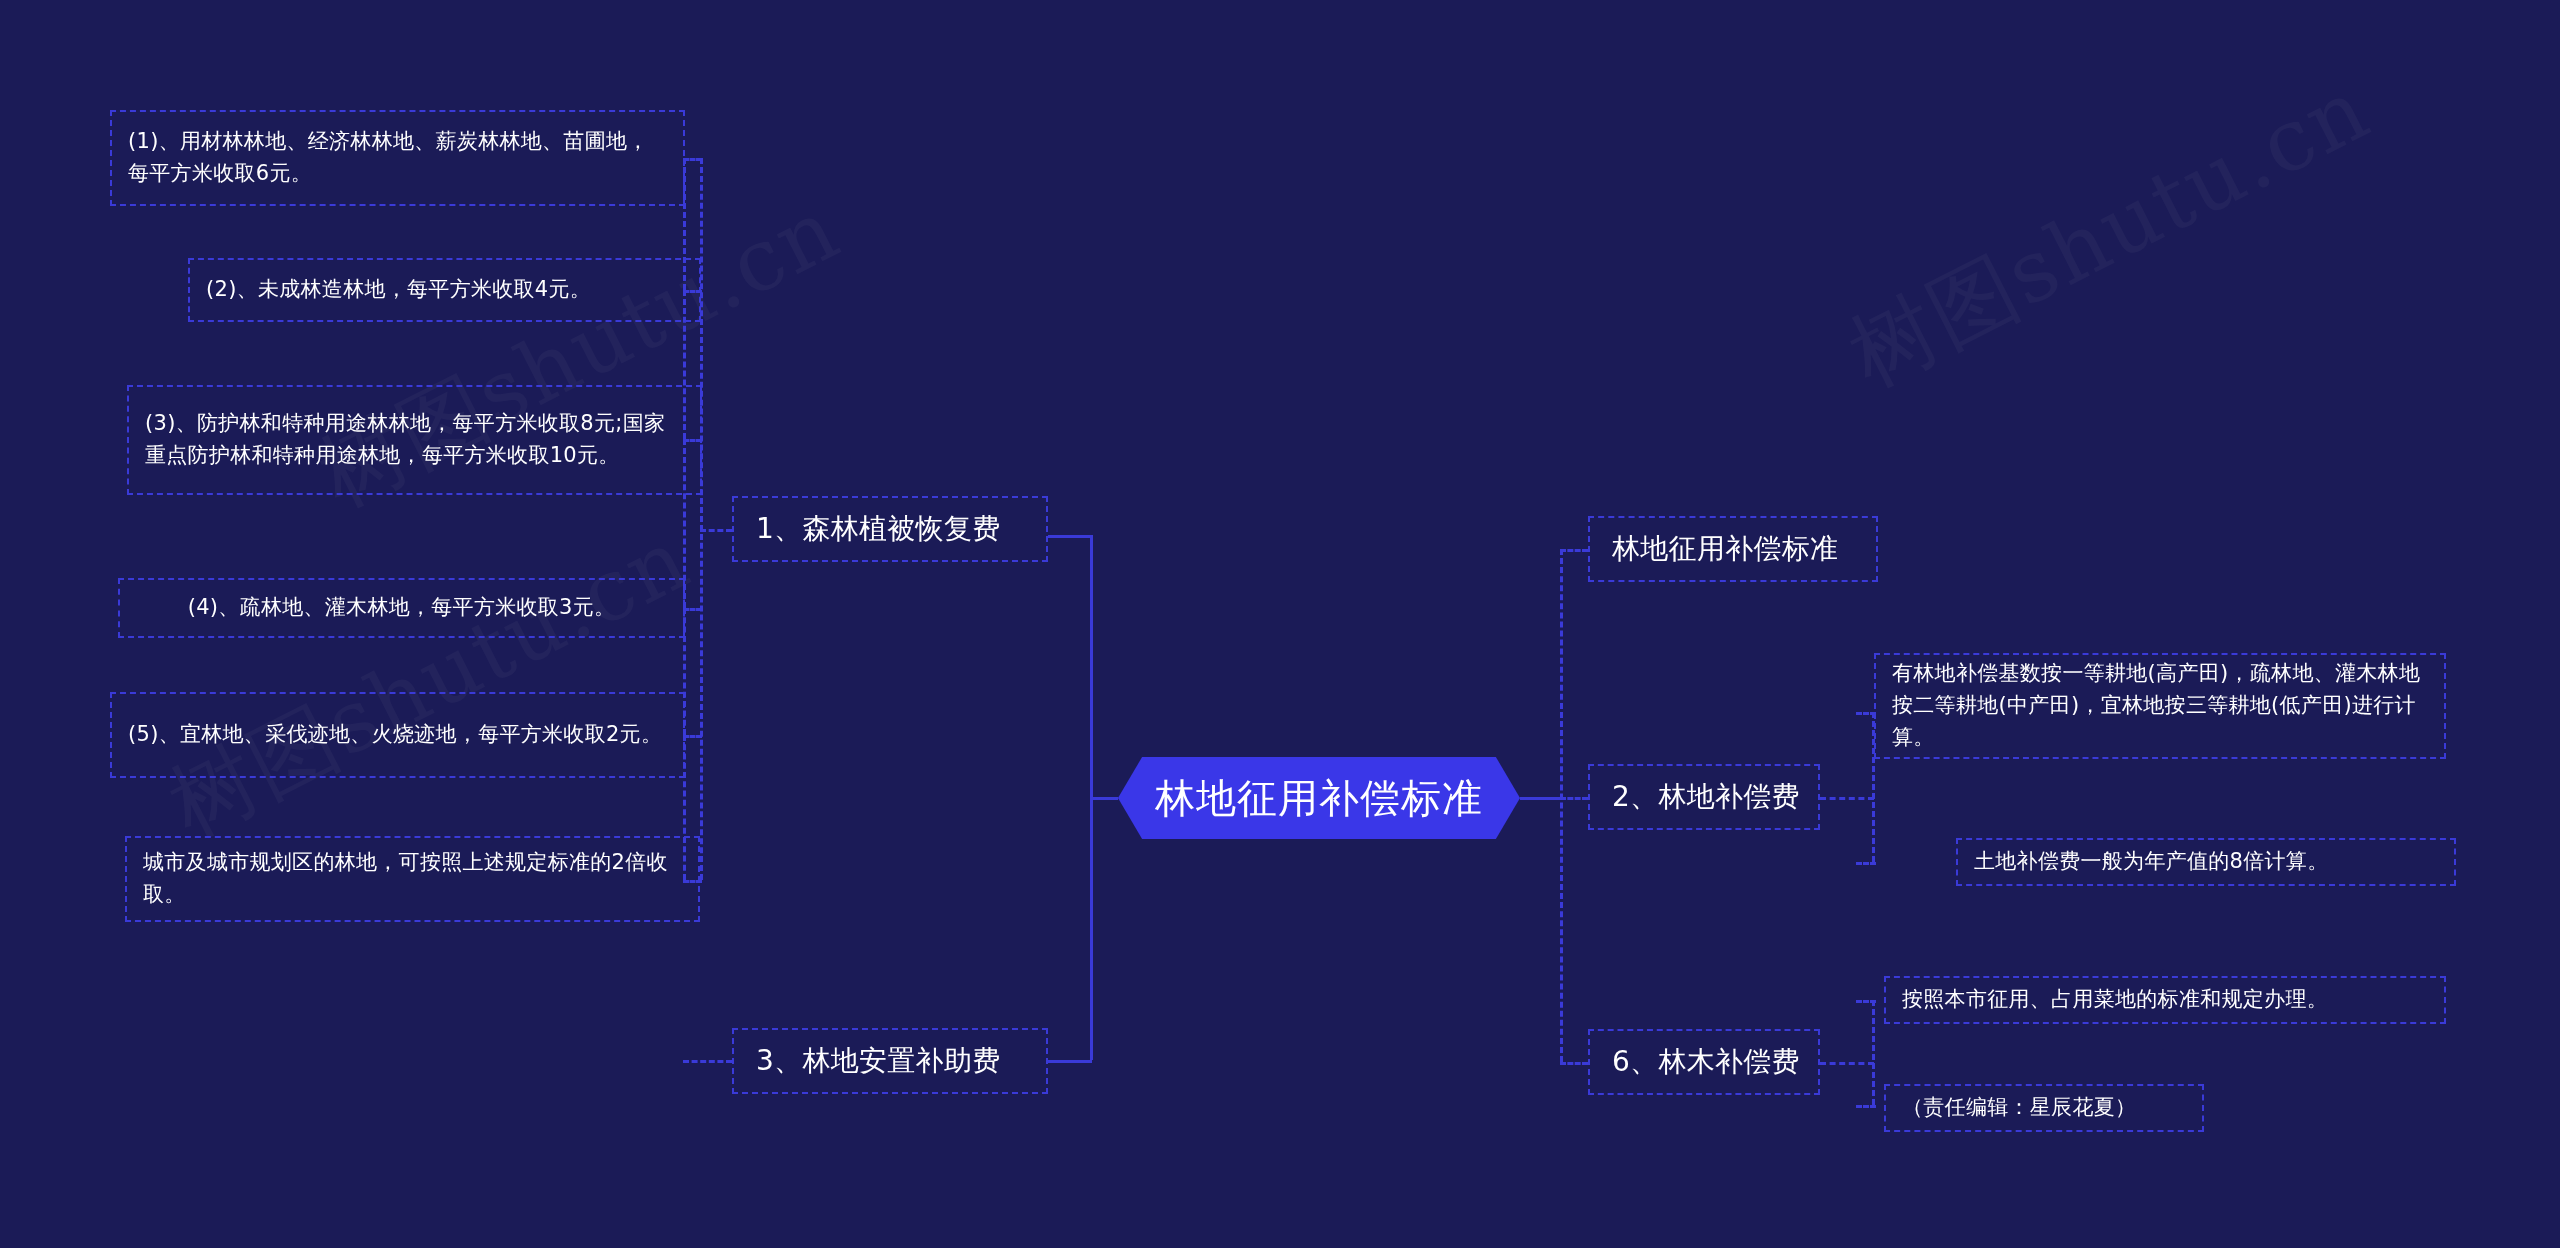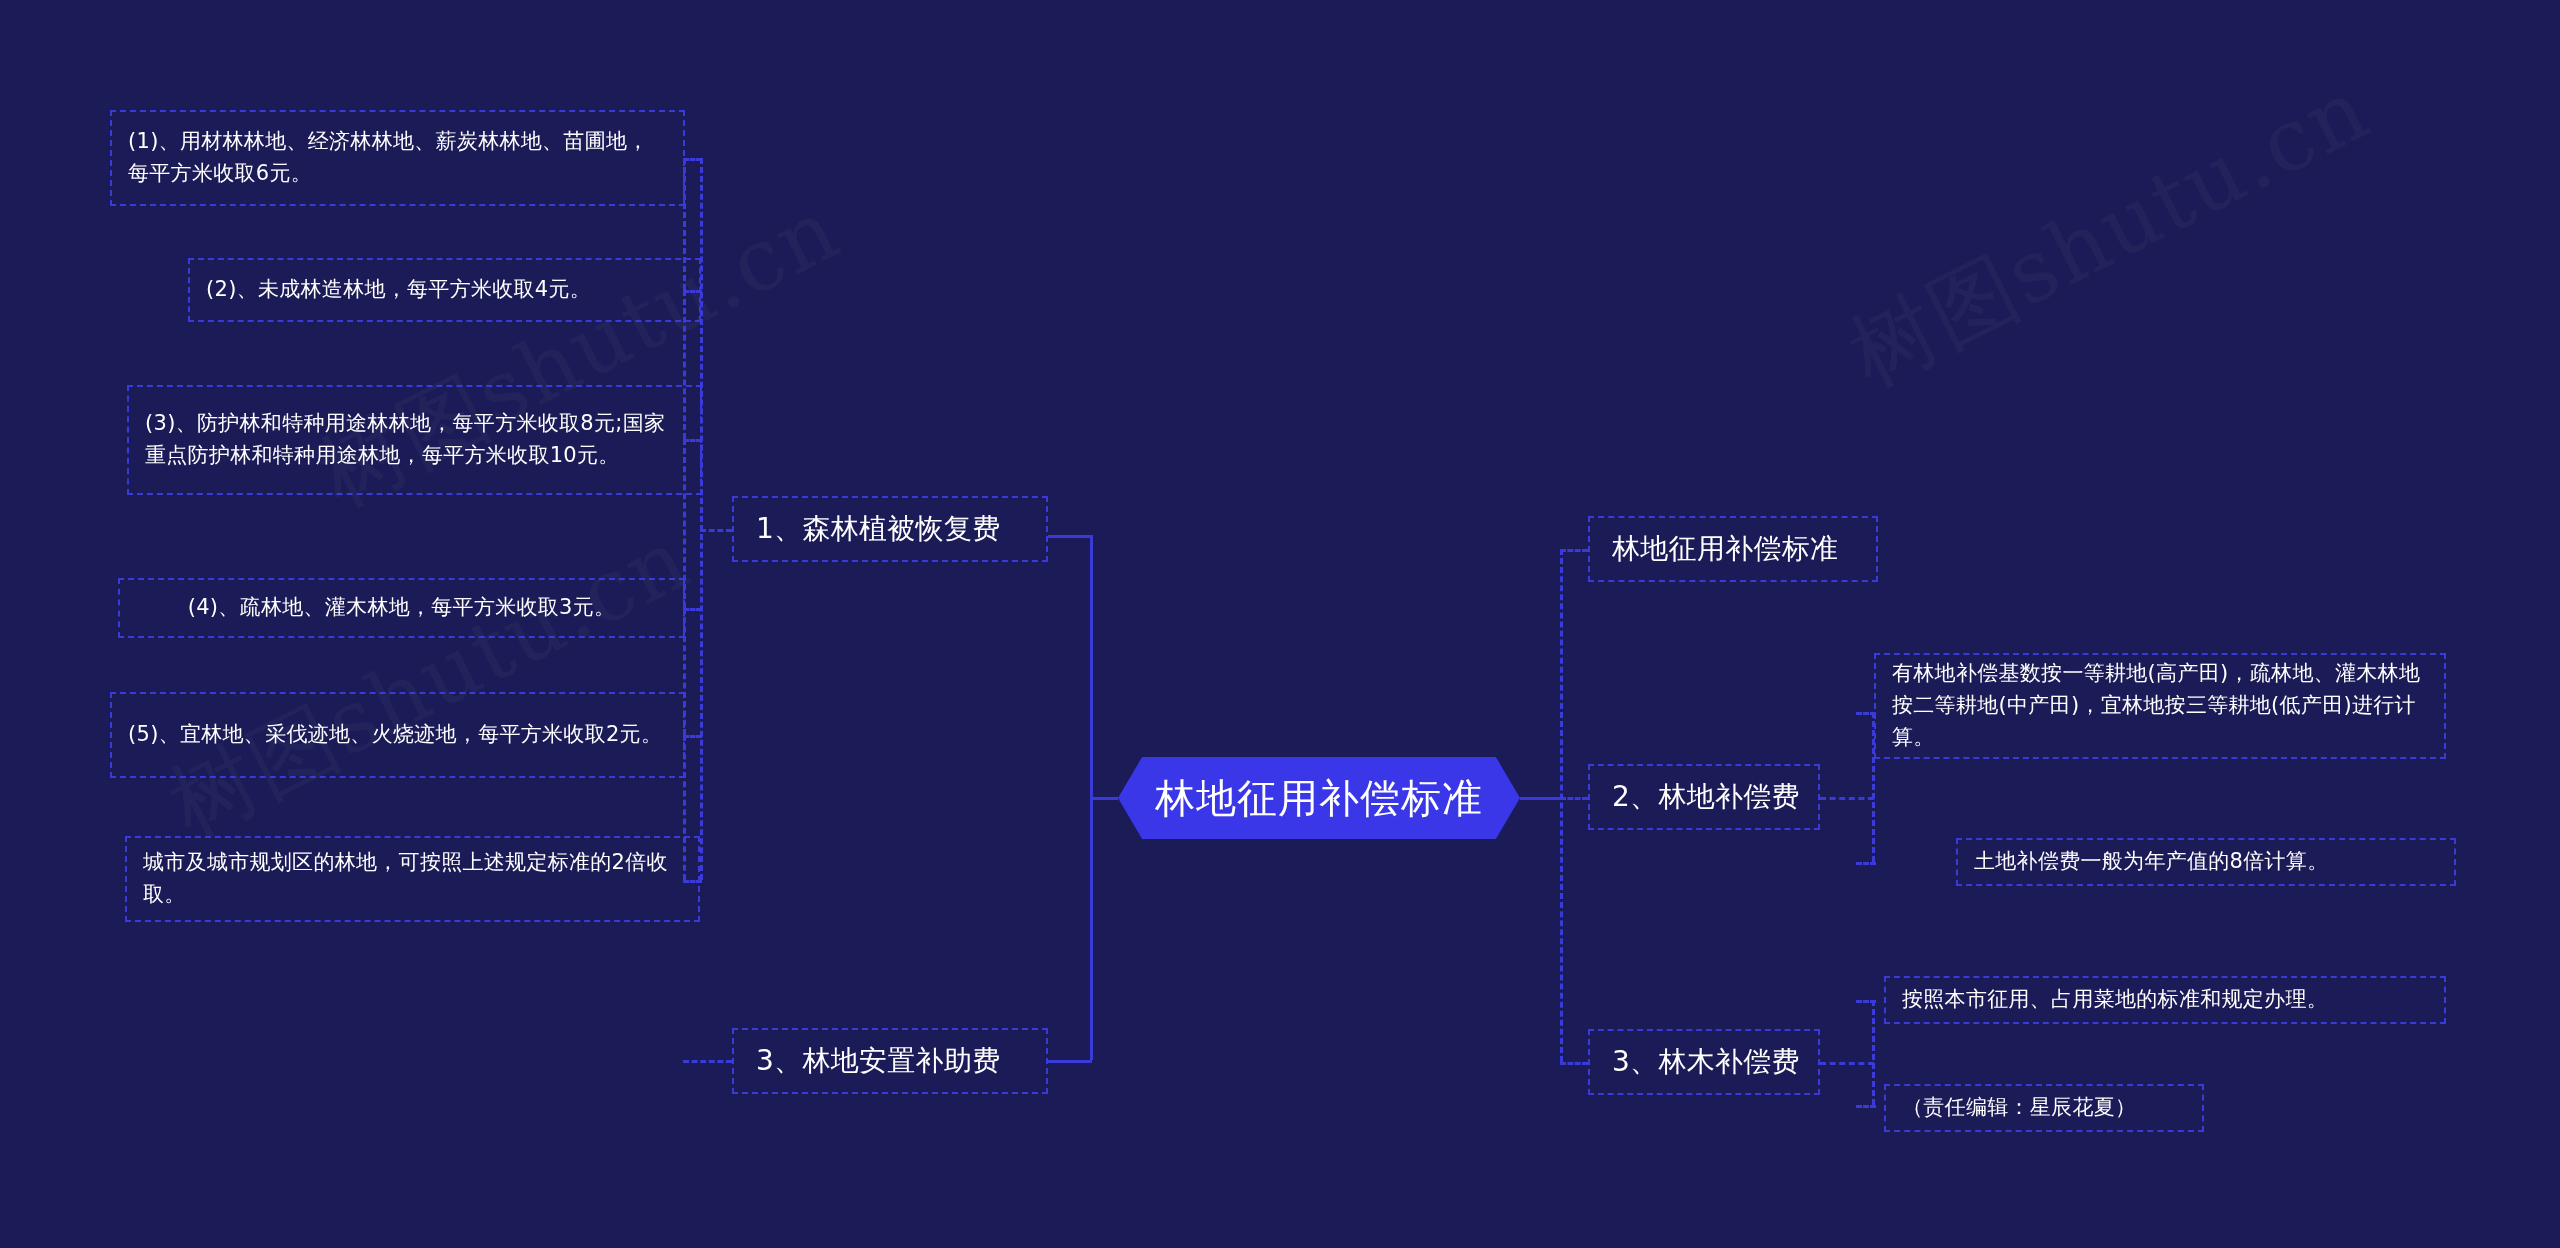--- a/index.html
+++ b/index.html
@@ -166,21 +166,21 @@
 
   <div class="node branch" style="left:1588px; top:516px; width:290px; height:66px;">
     <span class="txt">林地征用补偿标准</span>
   </div>
 
   <div class="node branch" style="left:1588px; top:764px; width:232px; height:66px;">
     <span class="txt">2、林地补偿费</span>
   </div>
 
   <div class="node branch" style="left:1588px; top:1029px; width:232px; height:66px;">
-    <span class="txt">3、林木补偿费</span>
+    <span class="txt">6、林木补偿费</span>
   </div>
 
   <div class="node leaf" style="left:1874px; top:653px; width:572px; height:106px;">
     <span>有林地补偿基数按一等耕地(高产田)，疏林地、灌木林地按二等耕地(中产田)，宜林地按三等耕地(低产田)进行计算。</span>
   </div>
 
   <div class="node leaf" style="left:1956px; top:838px; width:500px; height:48px;">
     <span>土地补偿费一般为年产值的8倍计算。</span>
   </div>
 

